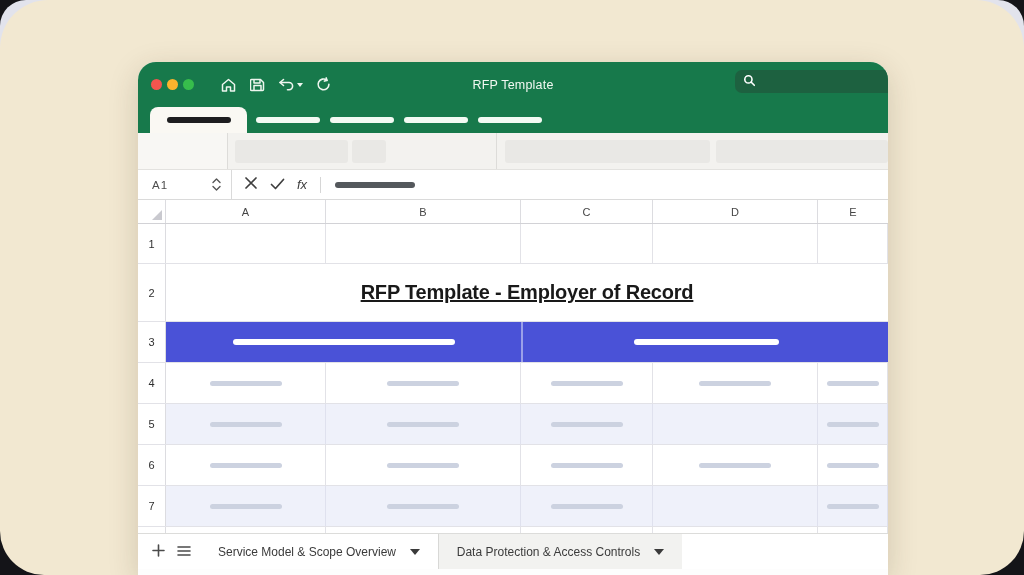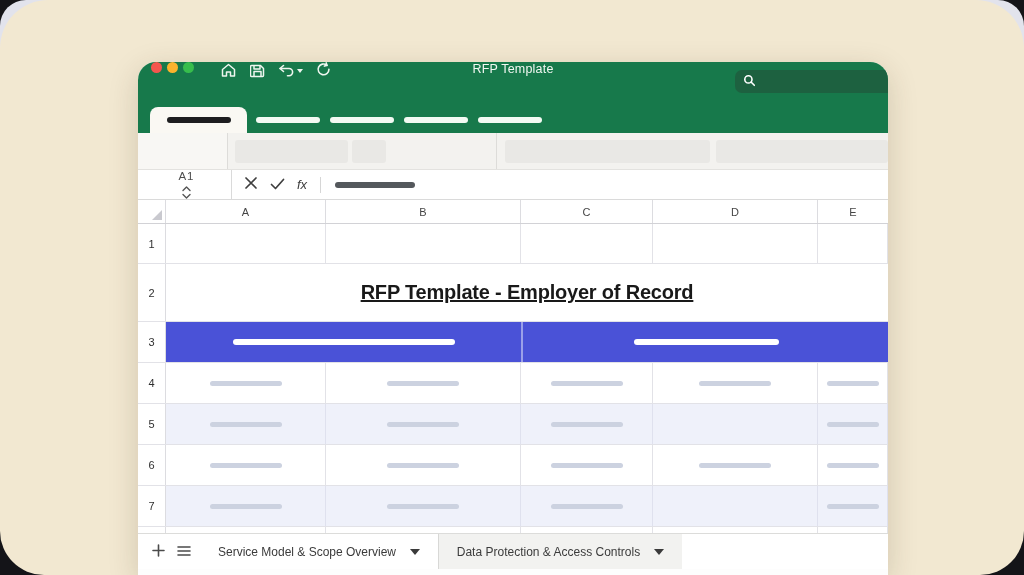--- a/index.html
+++ b/index.html
@@ -10,21 +10,21 @@
     background:var(--backdrop-top,#e2e3ec); border-radius:26px 26px 0 0; }
   .card { position:absolute; inset:0; background:var(--card-beige,#f2e8d1); border-radius:48px 48px 44px 44px; }
 
   
   .window { position:absolute; left:138px; top:62px; width:750px; height:513px;
     border-radius:18px 18px 0 0; overflow:hidden; background:#fff;
     box-shadow:0 8px 30px rgba(60,45,15,.18); }
 
   
   .header { background:var(--header-green,#17794b); height:71px; position:relative; }
-  .titlebar { height:45px; display:flex; align-items:flex-start; padding-left:13px; position:relative;text-decoration:underline; }
+  .titlebar { height:45px; display:flex; align-items:center; padding-left:13px; position:relative;text-decoration:underline; }
   .traffic { display:flex; gap:5px; align-items:center; }
   .light { width:11px; height:11px; border-radius:50%; }
   .light.r { background:var(--traffic-red,#f4554e); }
   .light.y { background:var(--traffic-yellow,#fbb32d); }
   .light.g { background:var(--traffic-green,#37bd4c); }
   .tools { display:flex; align-items:center; gap:13px; margin-left:26px; color:#eef6ef; }
   .tools svg { display:block; }
   .undo-wrap { display:flex; align-items:center; gap:2px; }
   .mini-caret { width:0; height:0; border:3px solid transparent; border-top:4px solid #eef6ef; margin-top:4px; }
   .win-title { position:absolute; left:0; right:0; text-align:center; color:#f2f8f2;
@@ -49,21 +49,21 @@
   .rb1 { left:97px;  width:113px; }
   .rb2 { left:214px; width:34px;  }
   .rb3 { left:367px; width:205px; }
   .rb4 { left:578px; width:172px; }
   .rdiv { position:absolute; left:358px; top:0; width:1px; height:100%; background:#dddcd9; }
 
   
   .formulabar { height:30px; background:#fff; border-bottom:1px solid #dadada;
     display:flex; align-items:center; position:relative; }
   .namebox { width:94px; height:100%; border-right:1px solid #dadada;
-    display:flex; align-items:center; padding:0 10px 0 14px;flex-direction:column; }
+    display:flex; align-items:center; padding:0 10px 0 14px; }
   .cellref { font-size:11.5px; color:#4d4d4d; letter-spacing:1px; flex:1; }
   .stepper { display:flex; flex-direction:column; gap:1px; color:#555; }
   .fbicons { display:flex; align-items:center; gap:12px; padding-left:12px; color:#3f3f3f; }
   .fx { font-size:13px; font-style:italic; color:#3f3f3f; }
   .fbdiv { width:1px; height:16px; background:#d6d6d6; margin-left:13px; }
   .formula-ph { width:80px; height:6px; border-radius:3px; background:#54585c; margin-left:14px; }
 
   
   .colheaders { height:24px; display:flex; background:#fff; border-bottom:1px solid #d2d2d6; }
   .corner { width:28px; border-right:1px solid #dcdce0; position:relative; }

